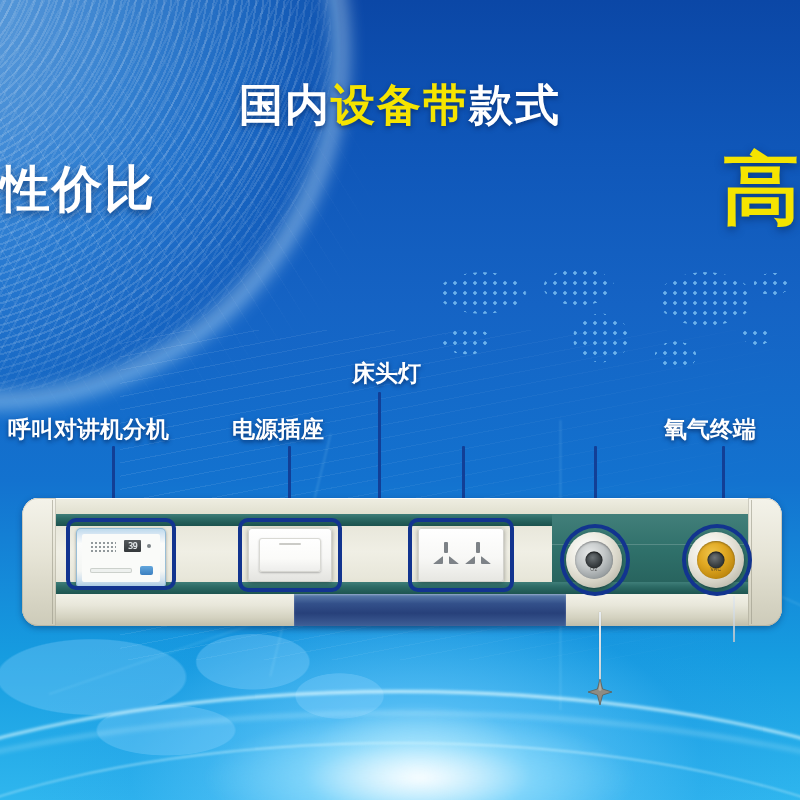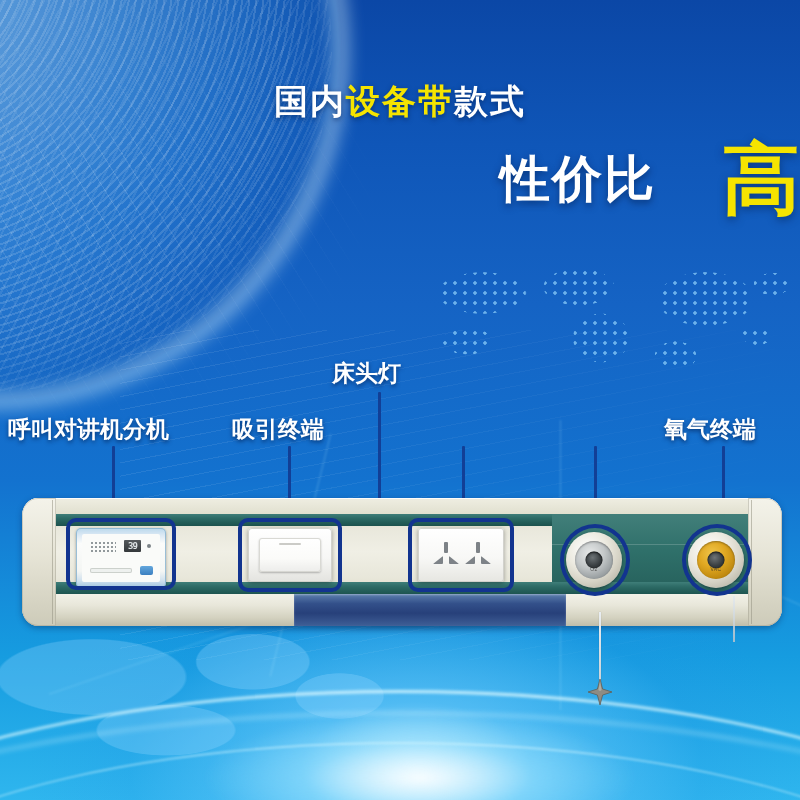--- a/index.html
+++ b/index.html
@@ -115,27 +115,28 @@
   }
   .ray{position:absolute;background:rgba(190,238,255,.55);filter:blur(.8px);}
   .ray-1{left:300px;top:430px;width:1px;height:250px;transform:rotate(14deg);opacity:.5;}
   .ray-2{left:560px;top:420px;width:1px;height:290px;opacity:.45;}
   .ray-3{left:660px;top:600px;width:260px;height:1px;transform:rotate(24deg);opacity:.45;}
   .ray-4{left:40px;top:640px;width:330px;height:1px;transform:rotate(-19deg);opacity:.4;}
 
   
   .headline{position:absolute;left:0;right:0;top:84px;text-align:center;user-select:none;}
   .hl-line1{
-    font-size:34px;font-weight:bold;letter-spacing:2px;line-height:1;
+    font-size:44px;font-weight:bold;letter-spacing:2px;line-height:1;
     white-space:nowrap;
+    font-family:Liberation Serif, serif;
   }
   .hl-line1 .w{color:#ffffff;text-shadow:0 2px 5px rgba(2,26,72,.55);}
   .hl-line1 .y{color:#f5e400;text-shadow:0 2px 5px rgba(2,26,72,.55);}
   .hl-line2{
-    margin-top:26px;display:flex;align-items:center;justify-content:flex-end;gap:66px;white-space:nowrap;
+    margin-top:26px;display:flex;align-items:center;justify-content:space-between;gap:66px;white-space:nowrap;
   }
   .hl-xjb{font-size:50px;font-weight:bold;color:#ffffff;letter-spacing:2px;text-shadow:0 3px 7px rgba(2,26,72,.55);}
   .hl-gao{font-size:78px;font-weight:bold;color:#f5e400;letter-spacing:0;line-height:.9;text-shadow:0 3px 8px rgba(2,26,72,.5);}
 
   
   .callout{
     position:absolute;
     font-size:23px;font-weight:bold;color:#ffffff;white-space:nowrap;
     text-shadow:0 2px 4px rgba(3,30,80,.7);
     user-select:none;
@@ -303,24 +304,24 @@
     </div>
     <div class="hl-line2">
       <span class="hl-xjb">性价比</span>
       <span class="hl-gao">高</span>
     </div>
   </div>
 
   <div class="callout" style="left:8px;top:414px;">呼叫对讲机分机</div>
   <div class="leader" style="left:112px;top:446px;height:78px;"></div>
 
-  <div class="callout" style="left:232px;top:414px;">吸引终端</div>
+  <div class="callout" style="left:232px;top:414px;">电源插座</div>
   <div class="leader" style="left:288px;top:446px;height:78px;"></div>
 
-  <div class="callout" style="left:332px;top:358px;">床头灯</div>
+  <div class="callout" style="left:352px;top:358px;">床头灯</div>
   <div class="leader" style="left:378px;top:392px;height:218px;"></div>
 
   <div class="leader" style="left:462px;top:446px;height:78px;"></div>
 
   <div class="leader" style="left:594px;top:446px;height:86px;"></div>
 
   <div class="callout" style="left:664px;top:414px;">氧气终端</div>
   <div class="leader" style="left:722px;top:446px;height:86px;"></div>
 
   <div class="panel-wrap">

